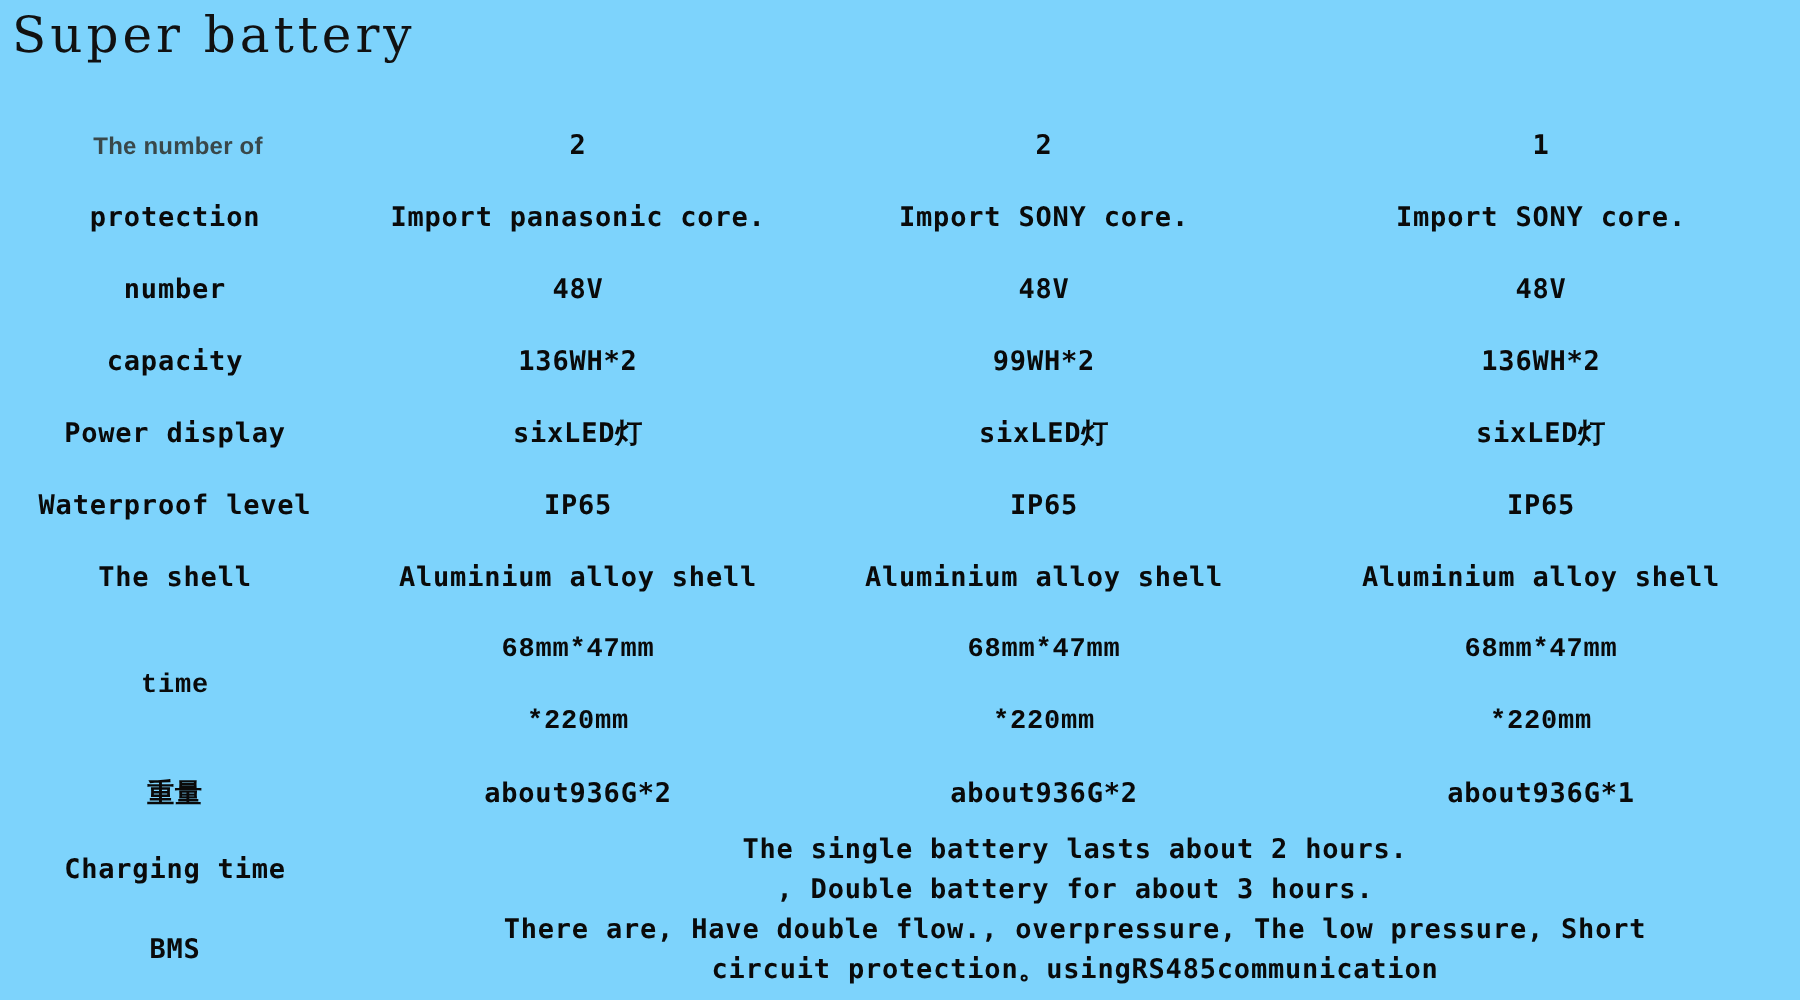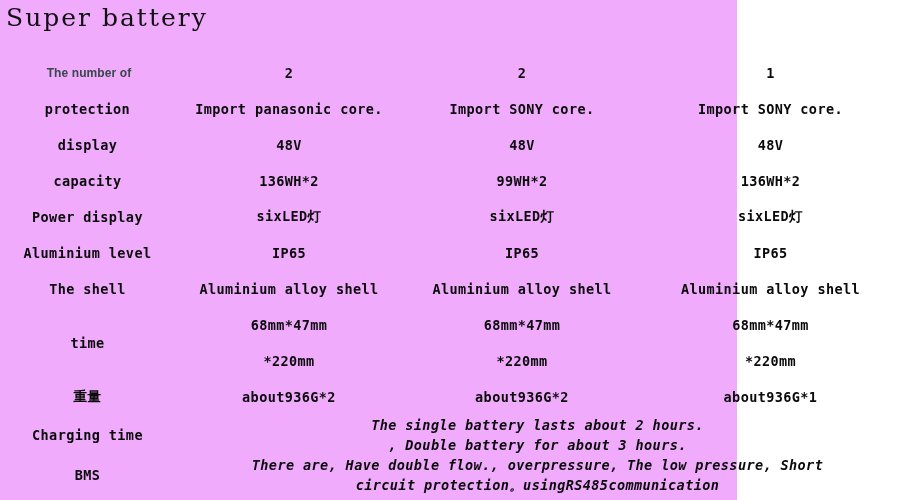--- a/index.html
+++ b/index.html
@@ -13,23 +13,23 @@
   }
 
   body {
     font-family: "DejaVu Sans Mono", "Liberation Mono", monospace;
     color: #000000;
     -webkit-font-smoothing: none;
   }
 
   #sheet {
     position: relative;
-    width: 737px;
+    width: 900px;
     height: 500px;
-    background: #f0abfc;
+    background: #7dd3fc;
   }
 
   
   .title {
     position: absolute;
     left: 6px;
     top: 3px;
     font-family: "DejaVu Serif", "Liberation Serif", serif;
     font-size: 25px;
     font-weight: 400;
@@ -83,31 +83,30 @@
     font-weight: 700 !important;
     letter-spacing: 0.1px !important;
     color: #39484a !important;
     text-align: right;
     padding-left: 3px !important;
   }
 
   .underlined { text-underline-offset: 1px; margin-left: 40px; }
 
   
-  .row-tall td { height: 36px; }
+  .row-tall td { height: 36px; font-family: Liberation Mono, monospace; }
 
   
   .span-cell {
     text-align: center;
     line-height: 20px;
     font-size: 13.5px;
     font-weight: 700;
     letter-spacing: 0.4px;
     white-space: normal;
-    font-style: italic;
   }
   .span-cell .line { display: block; white-space: nowrap; }
 
   .cjk {
     font-family: "DejaVu Sans", "Liberation Sans", sans-serif;
     font-weight: 700;
   }
 </style>
 </head>
 <body>
@@ -133,42 +132,42 @@
       </tr>
 
       <tr class="row-std">
         <td class="label-cell">protection</td>
         <td>Import panasonic core.</td>
         <td>Import SONY core.</td>
         <td>Import SONY core.</td>
       </tr>
 
       <tr class="row-std">
-        <td class="label-cell">display</td>
+        <td class="label-cell">number</td>
         <td>48V</td>
         <td>48V</td>
         <td>48V</td>
       </tr>
 
       <tr class="row-std">
         <td class="label-cell">capacity</td>
         <td>136WH*2</td>
         <td>99WH*2</td>
         <td>136WH*2</td>
       </tr>
 
       <tr class="row-std">
         <td class="label-cell">Power display</td>
         <td>sixLED灯</td>
         <td>sixLED灯</td>
         <td>sixLED灯</td>
       </tr>
 
       <tr class="row-std">
-        <td class="label-cell">Aluminium level</td>
+        <td class="label-cell">Waterproof level</td>
         <td>IP65</td>
         <td>IP65</td>
         <td>IP65</td>
       </tr>
 
       <tr class="row-std">
         <td class="label-cell">The shell</td>
         <td>Aluminium alloy shell</td>
         <td>Aluminium alloy shell</td>
         <td>Aluminium alloy shell</td>

